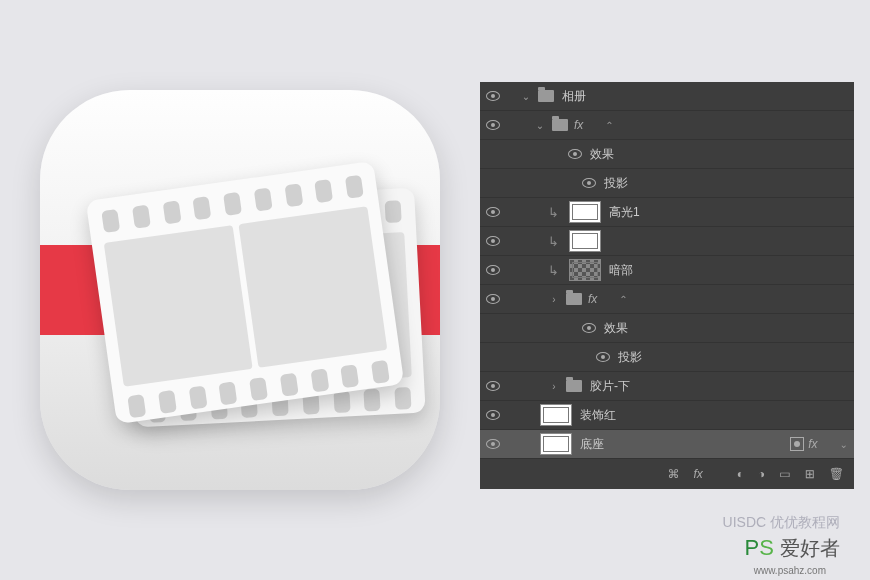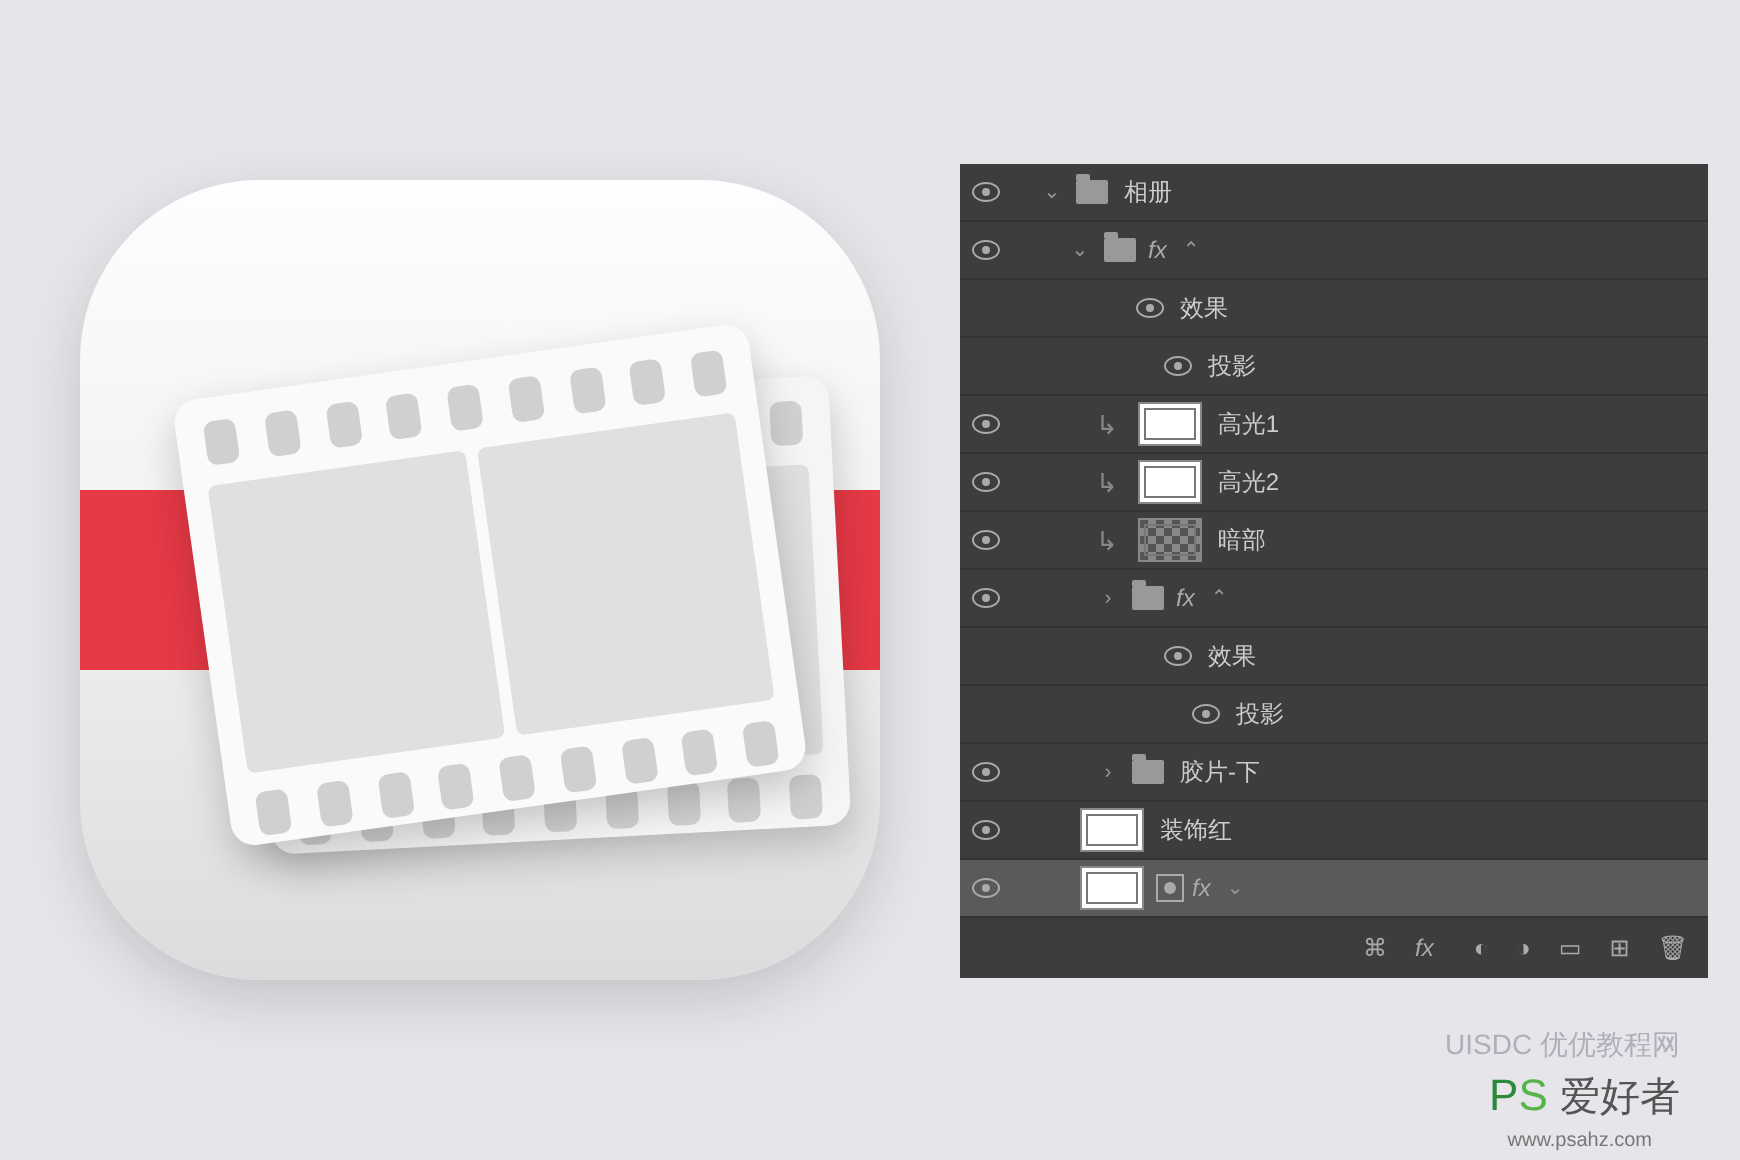--- a/index.html
+++ b/index.html
@@ -23,21 +23,21 @@
 .spacer{width:14px;display:inline-block}
 .caret{width:12px;text-align:center;color:#999;cursor:pointer;font-size:10px}
 .folder{width:16px;height:12px;background:#999;border-radius:1px;position:relative;margin:0 6px}
 .folder:before{content:"";position:absolute;width:7px;height:3px;background:#999;top:-3px;left:0;border-radius:1px 1px 0 0}
 .thumb{width:32px;height:22px;border:1px solid #888;margin:0 6px;background:#666;position:relative}
 .thumb.white{background:#fff}
 .thumb.check{background:repeating-conic-gradient(#888 0 25%,#555 0 50%) 0 0/8px 8px}
 .thumb:after{content:"";position:absolute;inset:2px;border:1px solid #777;pointer-events:none}
 .clip{color:#888;margin-right:4px;font-size:13px}
 .name{flex:1;padding-left:2px}
-.fx{font-style:italic;color:#aaa;margin-right:6px}
+.fx{font-style:italic;color:#aaa;margin-right:20px}
 .chev{color:#999;font-size:10px;margin-left:2px}
 .bottom{display:flex;align-items:center;justify-content:flex-end;height:30px;gap:14px;padding:0 10px;background:#3d3d3d;color:#aaa;font-size:12px}
 .bottom .ico{cursor:pointer}
 .wm1{position:absolute;right:30px;bottom:48px;color:rgba(120,120,140,0.5);font-size:14px;font-weight:normal}
 .wm2{position:absolute;right:30px;bottom:18px;font-size:22px;font-weight:normal}
 .wm2 .p{color:#2a8a3a;font-family:Arial}
 .wm2 .s{color:#58b44a;font-family:Arial}
 .wm2 .cn{color:#555;font-size:20px}
 .wm3{position:absolute;right:44px;bottom:4px;font-size:10px;color:#777}
 .maskicon{width:14px;height:14px;border:1px solid #aaa;margin-right:4px;position:relative}
@@ -171,21 +171,20 @@
 
   <div class="row">
     <div class="vis">
         <div class="eye"></div>
       </div>
     <span class="spacer"></span>
       <span class="spacer"></span>
       <span class="spacer"></span>
     <span class="clip">↳</span>
     <div class="thumb white"></div>
-    <span class="name">高光2</span>
   </div>
 
   <div class="row">
     <div class="vis">
         <div class="eye"></div>
       </div>
     <span class="spacer"></span>
       <span class="spacer"></span>
       <span class="spacer"></span>
     <span class="clip">↳</span>
@@ -255,20 +254,21 @@
     <span class="name">装饰红</span>
   </div>
 
   <div class="row sel">
     <div class="vis">
         <div class="eye"></div>
       </div>
     <span class="spacer"></span>
       <span class="spacer"></span>
     <div class="thumb white"></div>
+    <span class="name">底座</span>
     <div class="maskicon"></div>
     <span class="fx">fx</span>
     <span class="chev">⌄</span>
   </div>
 
   <div class="bottom">
     <span class="ico">⌘</span>
     <span class="ico fx">fx</span>
     <span class="ico">◐</span>
     <span class="ico">◑</span>

